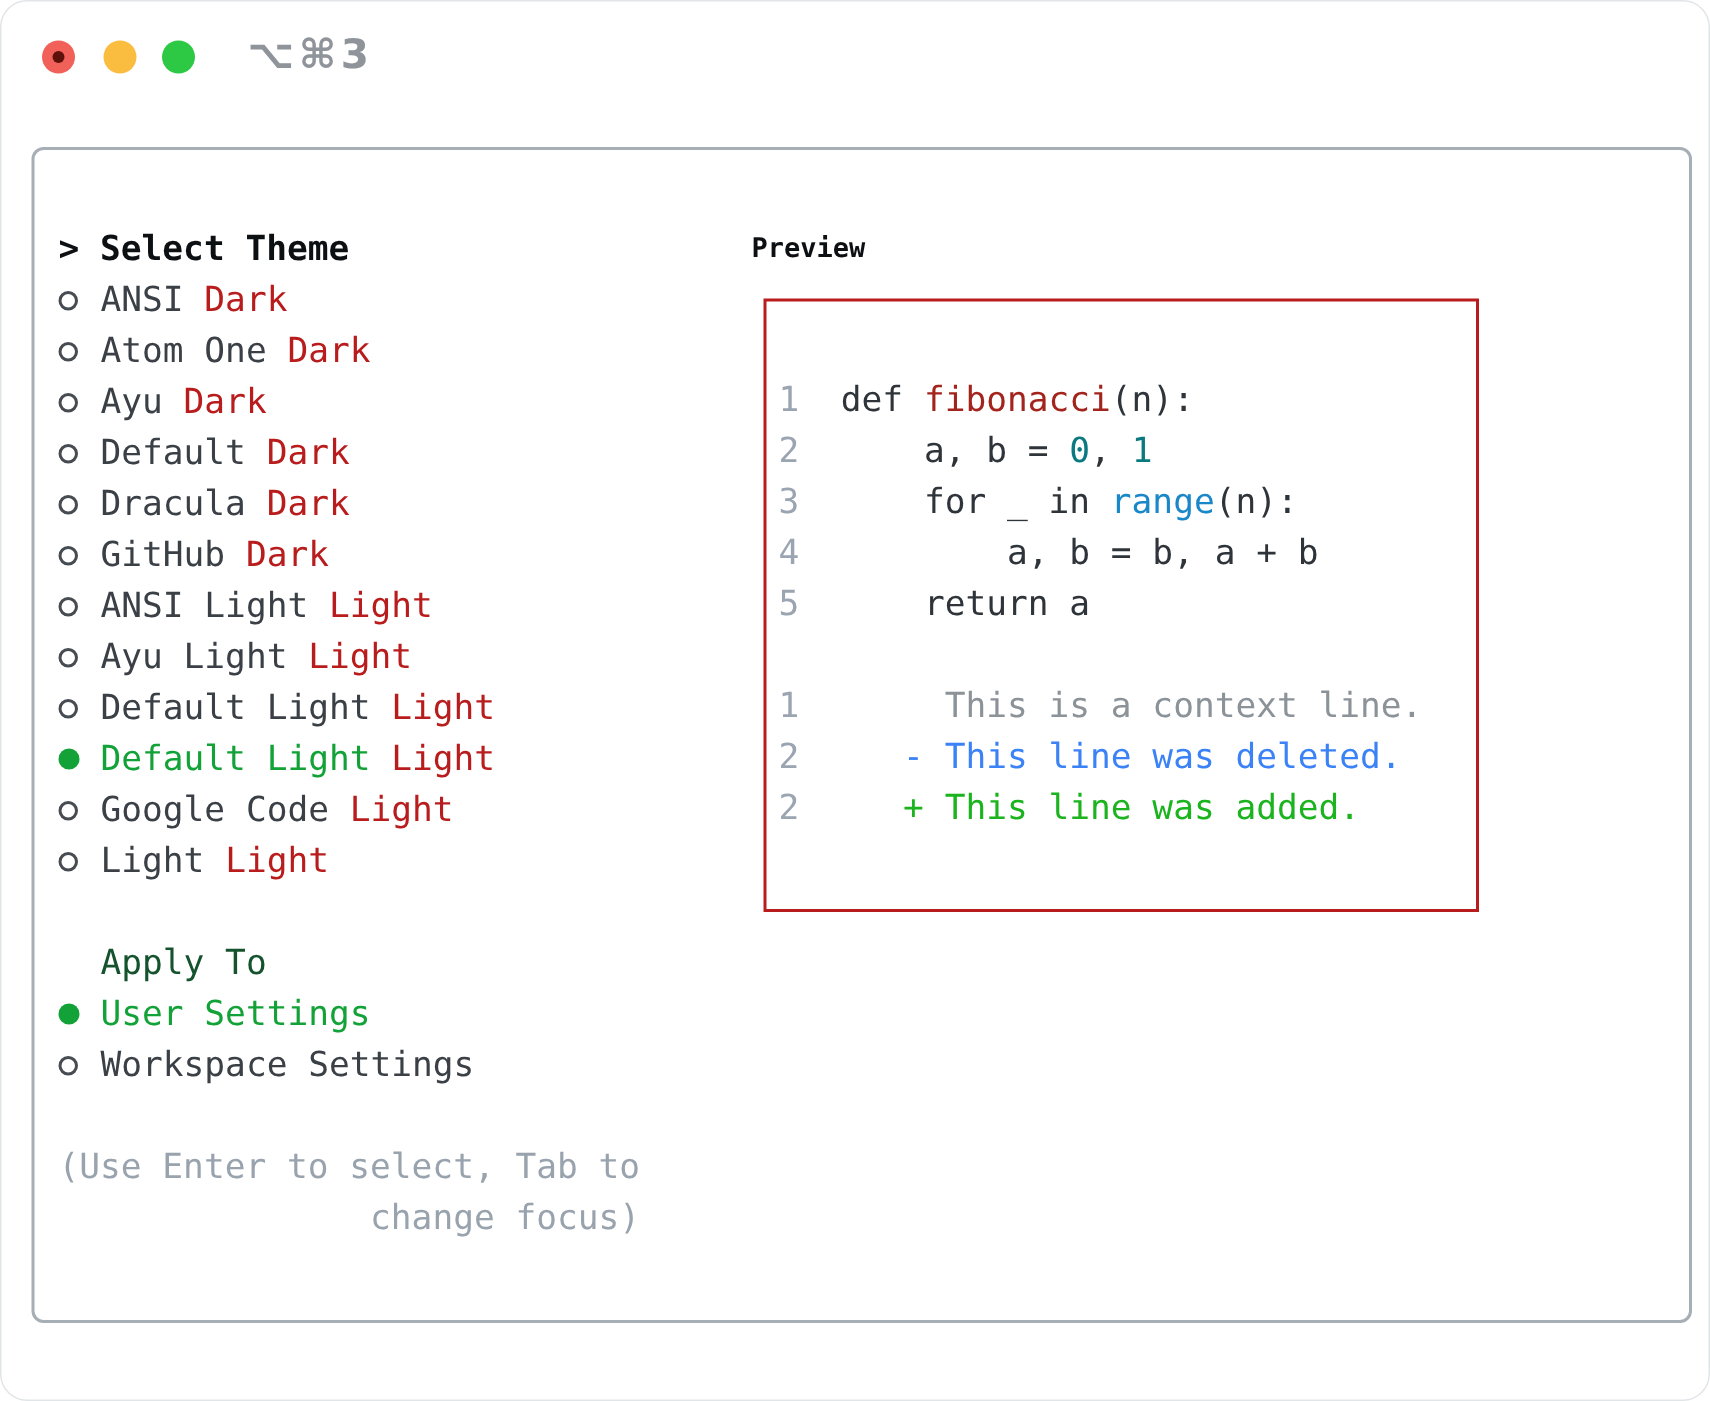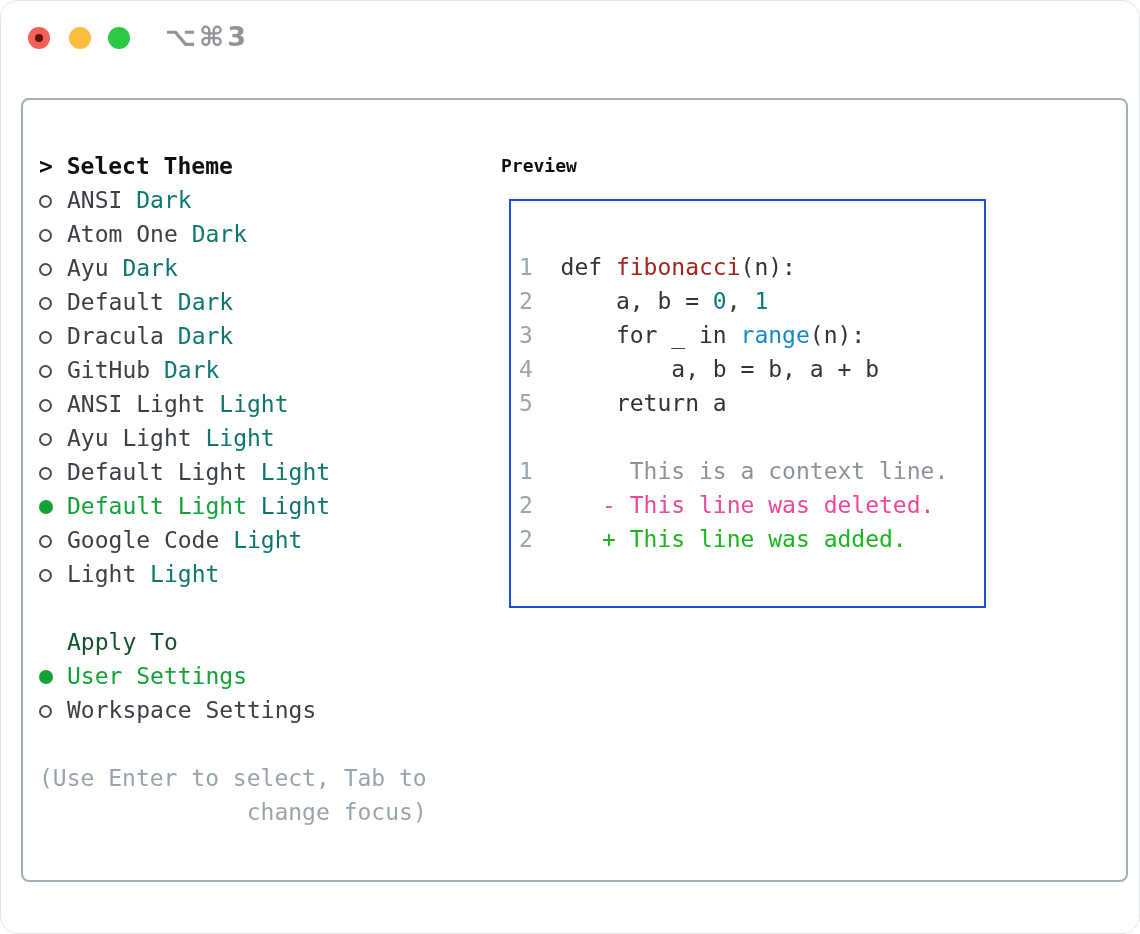--- a/index.html
+++ b/index.html
@@ -30,42 +30,42 @@
   .lrow{height:34px;line-height:34px;font-size:23px;color:#3a4046;}
   .hdr{font-weight:bold;color:#0d1013;}
   .caret{display:inline-block;width:2ch;font-weight:bold;color:#0d1013;}
   .dot{
     display:inline-block;width:13px;height:13px;border-radius:50%;
     box-sizing:border-box;border:2.5px solid #464c52;margin-right:15px;
   }
   .sel .dot{border:none;background:#12a237;width:14px;height:14px;margin-right:14px;}
   .iname{color:#3a4046;}
   .sel .iname{color:#12a237;}
-  .itag{color:#0f766e;margin-left:1ch;}
+  .itag{color:#b91c1c;margin-left:1ch;}
   .apply{margin-top:34px;}
   .apply-hdr{margin-left:28px;color:#14532d;}
   .help{margin-top:34px;color:#99a3ae;text-align:right;}
   
   .preview-title{
     position:absolute;left:478px;top:49px;height:34px;line-height:34px;
     font-size:18px;font-weight:bold;color:#0d1013;
   }
   .preview-box{
     position:absolute;left:486px;top:99px;width:477px;height:409px;
-    border:2px solid #1d4ed8;box-sizing:border-box;background:#fff;
+    border:2px solid #b91c1c;box-sizing:border-box;background:#fff;
     padding:49px 0 0 8px;overflow:hidden;
   }
   .pline{height:34px;line-height:34px;font-size:23px;white-space:pre;}
   .lnum{display:inline-block;width:3ch;color:#9aa5b1;}
   .c-def{color:#2e3439;}
   .c-fn{color:#a3231d;}
   .c-lit{color:#0a7a80;}
   .c-blue{color:#1a87c8;margin-top:28px;}
   .c-ctx{color:#8b9298;}
-  .c-del{color:#ec4899;}
+  .c-del{color:#3b82f6;}
   .c-add{color:#1bb31e;}
 </style>
 </head>
 <body>
 
 <div class="window">
 
   <div>
     <span class="tl tl-close">
         <span class="dot-inner"></span>

